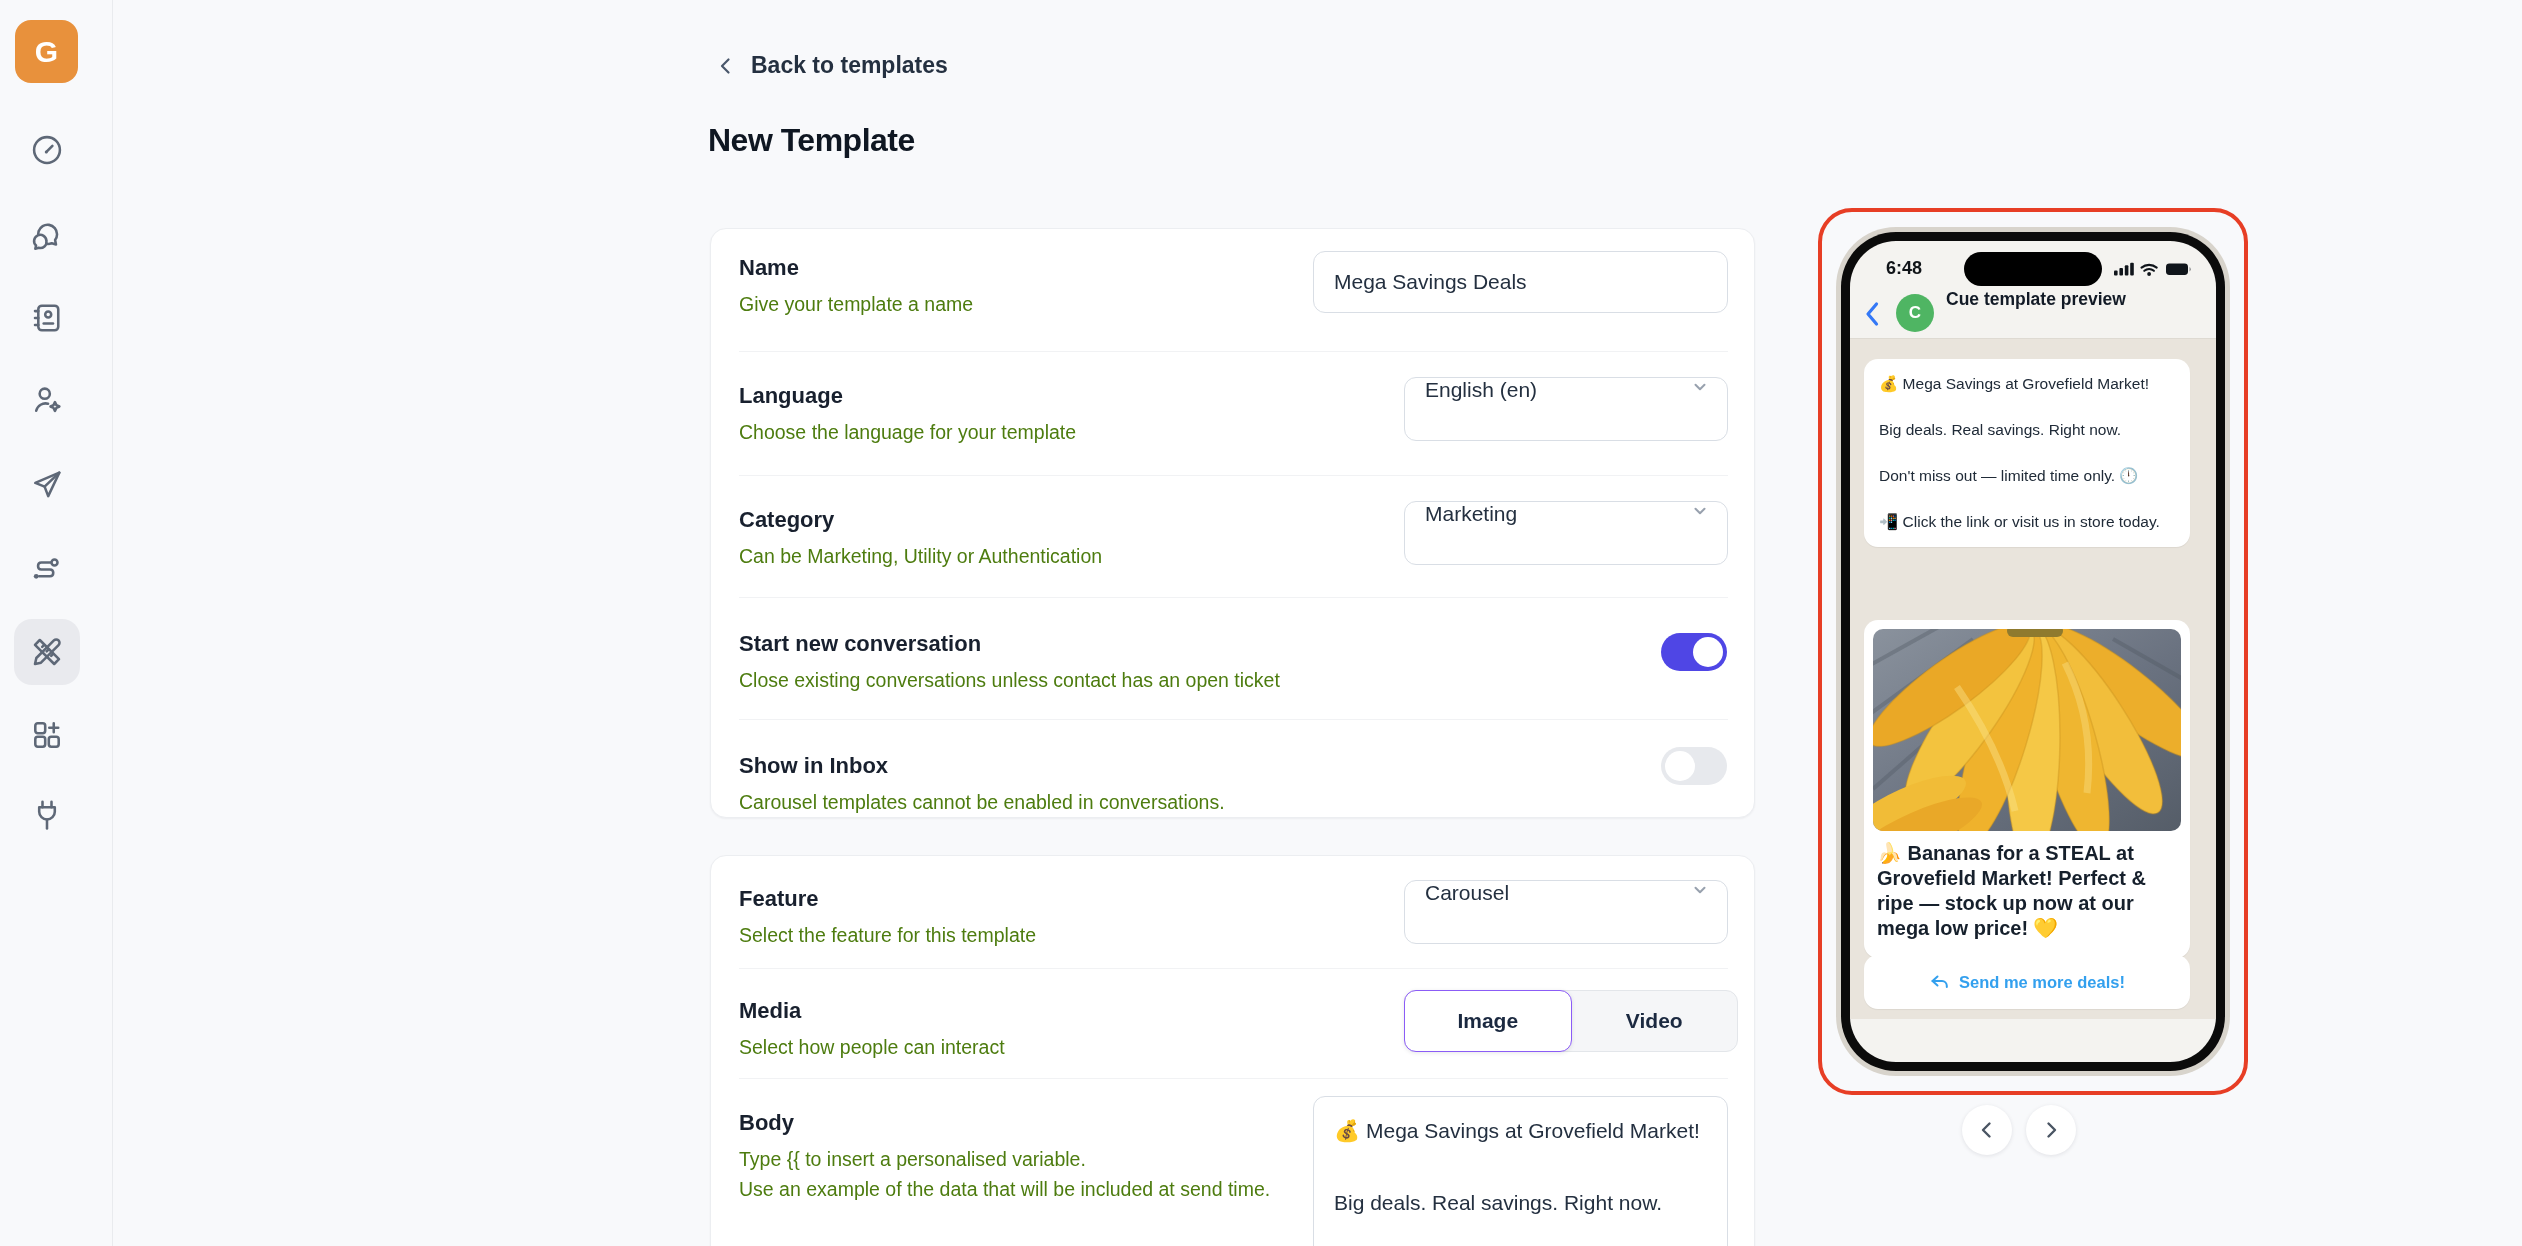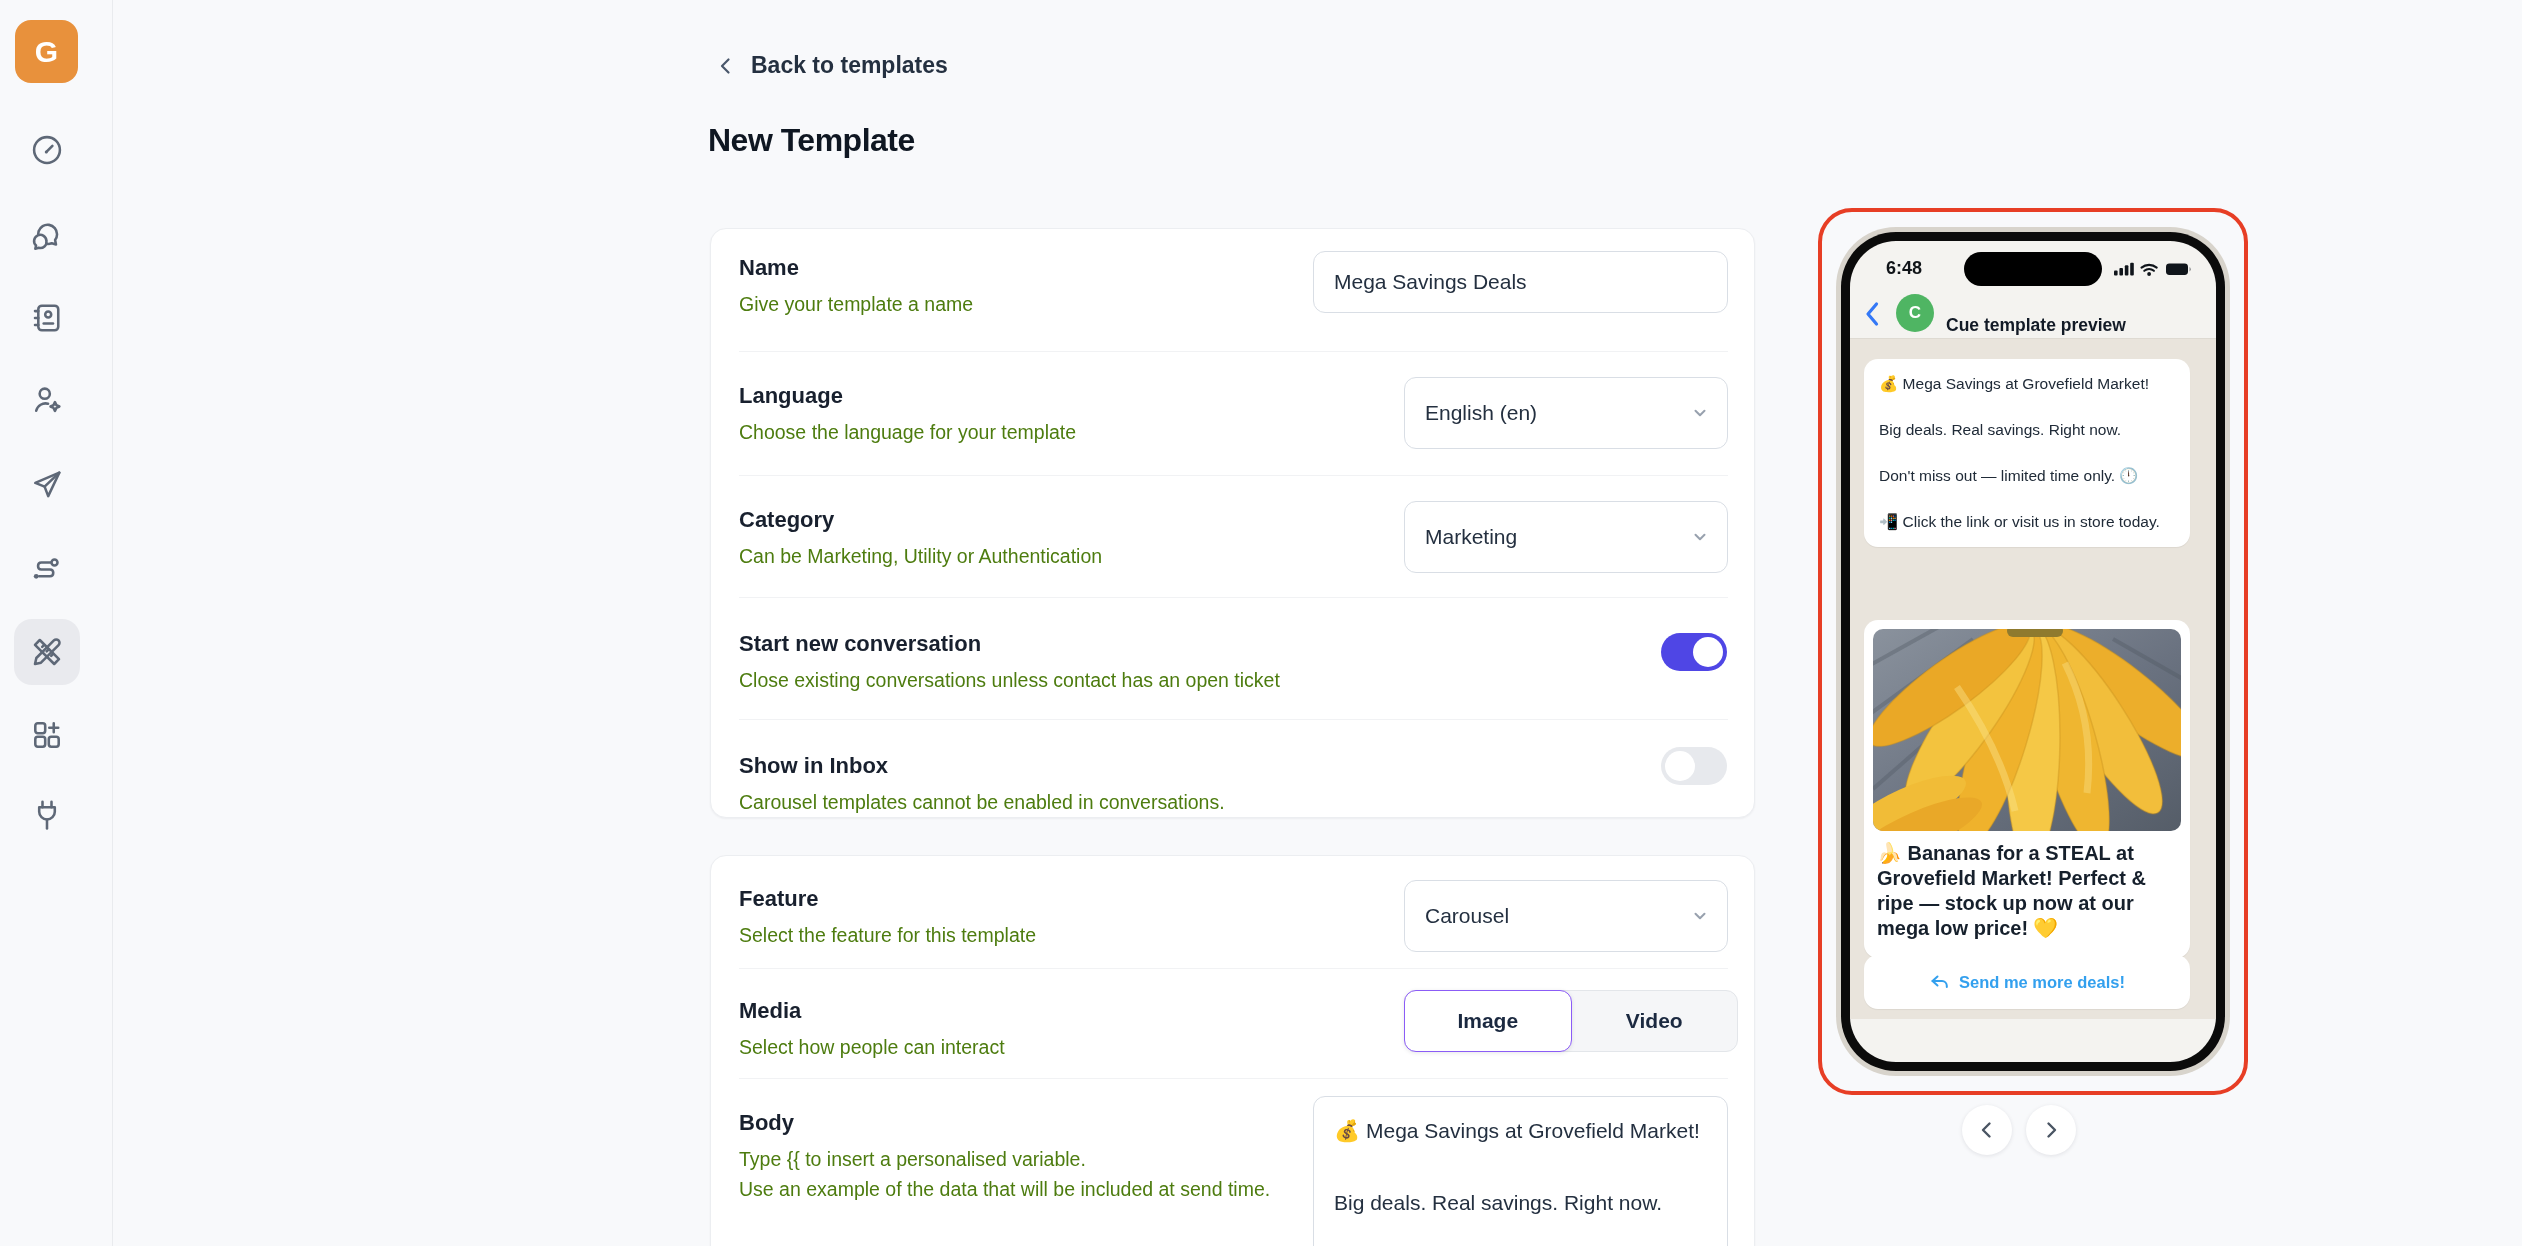--- a/index.html
+++ b/index.html
@@ -19,42 +19,42 @@
   .page-title { position:absolute; left:708px; top:122px; font-size:32px; font-weight:700; color:#0F1722; letter-spacing:-0.5px; }
 
   
   .card { position:absolute; left:710px; width:1045px; background:#fff; border:1px solid #ECEEF1; border-radius:16px; box-shadow:0 1px 2px rgba(16,24,40,.05); }
   .card-1 { top:228px; height:590px; }
   .card-2 { top:855px; height:620px; }
   .row-label { position:absolute; font-size:22px; font-weight:600; color:#18202E; }
   .row-desc  { position:absolute; font-size:19.5px; color:#4d7c0f; width:560px; line-height:30px; }
   .divider { position:absolute; left:28px; width:989px; height:1px; background:#F1F2F4; }
   .text-input { position:absolute; width:415px; height:62px; border:1.5px solid #D9DEE5; border-radius:12px; padding:0 20px; font-size:21px; color:#243040; font-family:"Liberation Sans", sans-serif; background:#fff; outline:none; }
-  .select { position:absolute; width:324px; height:72px; border:1.5px solid #D9DEE5; border-radius:12px; background:#fff; display:flex; align-items:center; justify-content:space-between; padding:0 18px 0 20px; font-size:21px; color:#243040; cursor:pointer; }
+  .select { position:absolute; width:324px; height:64px; border:1.5px solid #D9DEE5; border-radius:12px; background:#fff; display:flex; align-items:flex-start; justify-content:space-between; padding:0 18px 0 20px; font-size:21px; color:#243040; cursor:pointer; }
   .toggle { position:absolute; width:66px; height:38px; border-radius:19px; cursor:pointer; }
   .toggle .knob { position:absolute; top:4px; width:30px; height:30px; border-radius:50%; background:#fff; }
   .toggle.on  { background:#4F46E5; } .toggle.on .knob  { right:4px; }
   .toggle.off { background:#E7E9ED; } .toggle.off .knob { left:4px; }
   .segmented { position:absolute; width:334px; height:62px; background:#F5F6F8; border:1px solid #E3E6EA; border-radius:12px; display:flex; }
   .segment { flex:1; display:flex; align-items:center; justify-content:center; font-size:21px; font-weight:600; color:#1B2940; cursor:pointer; }
   .segment.active { background:#fff; border:1px solid #8b5cf6; border-radius:12px; margin:-1px 0 -1px -1px; box-shadow:0 1px 4px rgba(16,24,40,.10); }
   .body-textarea { position:absolute; left:602px; top:240px; width:415px; height:300px; border:1.5px solid #D9DEE5; border-radius:12px; padding:16px 20px; font-size:21px; line-height:36px; color:#243040; font-family:"Liberation Sans", sans-serif; resize:none; outline:none; overflow:hidden; }
 
   
   .preview-outline { position:absolute; left:1818px; top:208px; width:430px; height:887px; border:4px solid #E73E25; border-radius:34px; }
   .phone { position:absolute; left:1836px; top:227px; width:394px; height:849px; background:#D8D4CC; border-radius:60px; padding:5px; }
   .phone-black { width:100%; height:100%; background:#0B0B0B; border-radius:55px; padding:9px; }
   .screen { position:relative; width:100%; height:100%; background:#F4F3F0; border-radius:46px; overflow:hidden;padding-left:16px; }
   .st-time { position:absolute; left:36px; top:17px; font-size:18px; font-weight:700; color:#101418; }
   .island { position:absolute; left:50%; transform:translateX(-50%); top:11px; width:138px; height:34px; border-radius:17px; background:#000; }
   .st-icons { position:absolute; right:22px; top:20px; }
   .ph-header { position:absolute; left:0; top:48px; width:100%; height:49px; }
   .ph-back { position:absolute; left:14px; top:12px; }
   .ph-avatar { position:absolute; left:46px; top:5px; width:38px; height:38px; border-radius:50%; background:#4FB563; color:#fff; font-size:17px; font-weight:700; display:flex; align-items:center; justify-content:center; }
-  .ph-title { position:absolute; left:96px; top:26px; font-size:17.5px; font-weight:700; color:#121A26;text-align:right; }
+  .ph-title { position:absolute; left:96px; top:0; font-size:17.5px; font-weight:700; color:#121A26;text-align:right; }
   .ph-divider { position:absolute; left:0; top:97px; width:100%; height:1px; background:#DEDAD2; }
   .chat { position:absolute; left:0; top:98px; width:100%; height:680px; background:#E9E4DC; }
   .bubble { position:absolute; left:14px; width:326px; background:#fff; border-radius:14px; box-shadow:0 1px 1px rgba(0,0,0,.06); }
   .bubble-text { top:20px; padding:14px 15px; }
   .msg-p { font-size:15.5px; line-height:22px; color:#202B38; }
   .msg-p + .msg-p { margin-top:24px; }
   .bubble-card { top:281px; padding:9px; }
   .card-img { width:308px; height:202px; border-radius:10px; overflow:hidden; display:block; }
   .card-caption { margin:10px 4px 8px; font-size:20px; font-weight:600; line-height:25px; color:#16202C; }
   .quick-reply { position:absolute; left:14px; top:616px; width:326px; height:54px; background:#fff; border-radius:14px; box-shadow:0 1px 1px rgba(0,0,0,.06); display:flex; align-items:center; justify-content:center; gap:9px; }

